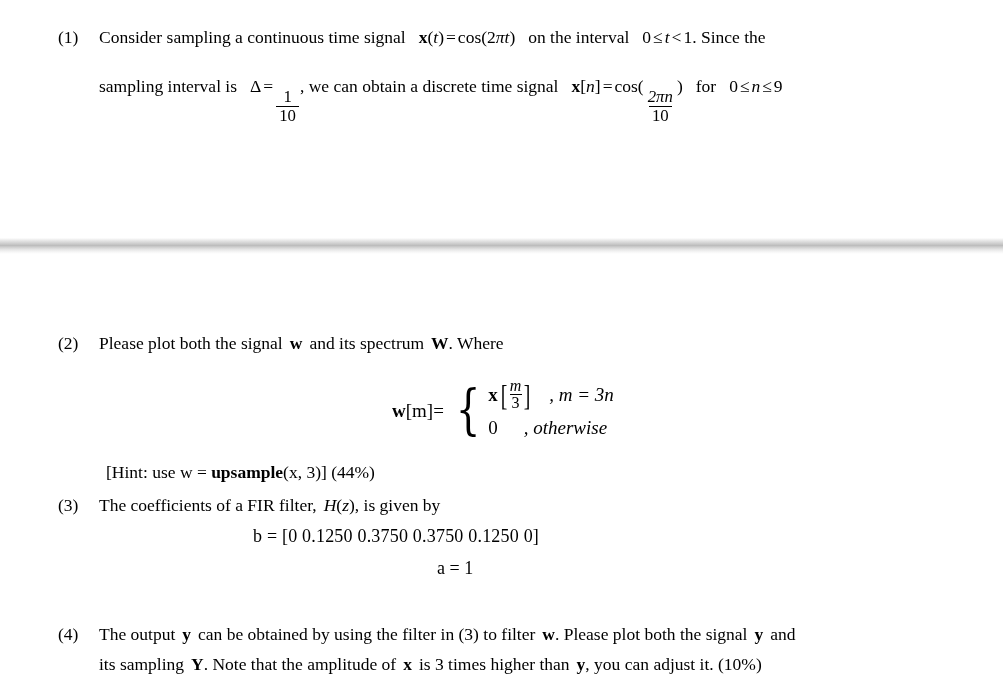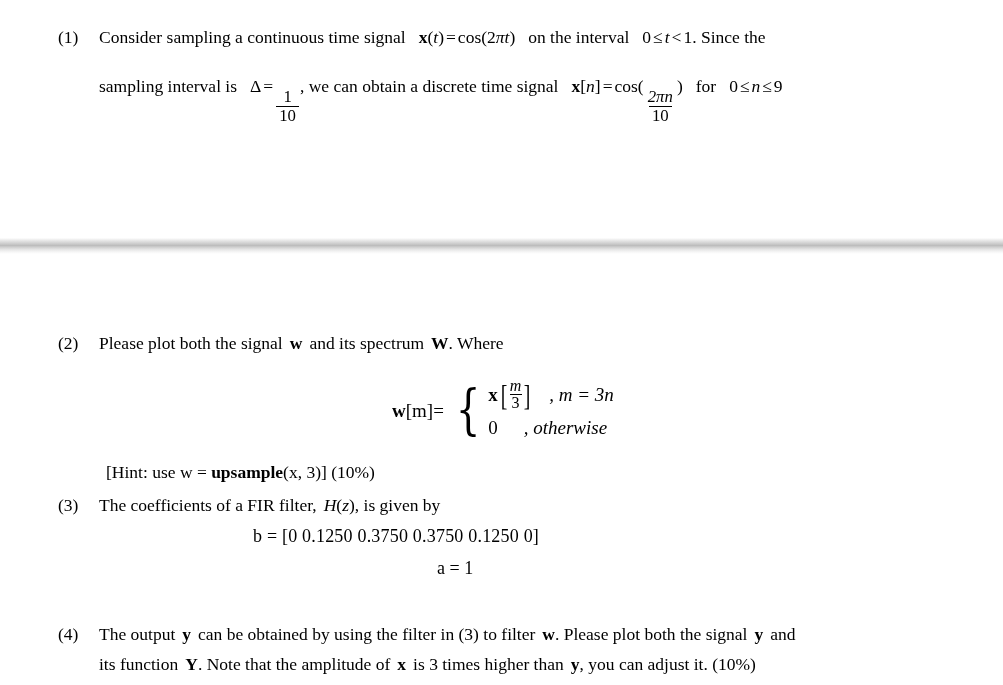--- a/index.html
+++ b/index.html
@@ -216,21 +216,21 @@
         </span>
         <span class="pw-row">
           <span style="font-style:normal">0</span>
             <span style="margin-left:26px">, otherwise</span>
         </span>
       </span>
     </span>
   </div>
 
   <div class="display-eq" style="left:106px; top:459px;">
-    <span class="ln"><span>[Hint: use w = </span><span class="bold">upsample</span><span>(x, 3)] (10%)</span></span>
+    <span class="ln"><span>[Hint: use w = </span><span class="bold">upsample</span><span>(x, 3)] (44%)</span></span>
   </div>
 
   <div class="item" style="left:58px; top:492px; width:935px;">
     <span class="marker">(3)</span>
     <div class="body-col">
       <div class="ln">
         <span>The coefficients of a FIR filter,</span><span class="sp"></span><span class="mathit">H</span><span>(</span><span class="mathit">z</span><span>), is given by</span>
       </div>
     </div>
   </div>
@@ -244,18 +244,18 @@
   </div>
 
 
   <div class="item" style="left:58px; top:621px; width:935px;">
     <span class="marker">(4)</span>
     <div class="body-col">
       <div class="ln">
         <span>The output</span><span class="sp"></span><span class="bold">y</span><span class="sp"></span><span>can be obtained by using the filter in (3) to filter</span><span class="sp"></span><span class="bold">w</span><span>. Please plot both the signal</span><span class="sp"></span><span class="bold">y</span><span class="sp"></span><span>and</span>
       </div>
       <div class="ln" style="margin-top:3px;">
-        <span>its function</span><span class="sp"></span><span class="bold">Y</span><span>. Note that the amplitude of</span><span class="sp"></span><span class="bold">x</span><span class="sp"></span><span>is 3 times higher than</span><span class="sp"></span><span class="bold">y</span><span>, you can adjust it. (10%)</span>
+        <span>its sampling</span><span class="sp"></span><span class="bold">Y</span><span>. Note that the amplitude of</span><span class="sp"></span><span class="bold">x</span><span class="sp"></span><span>is 3 times higher than</span><span class="sp"></span><span class="bold">y</span><span>, you can adjust it. (10%)</span>
       </div>
     </div>
   </div>
 
 </div>
 
 </body></html>

